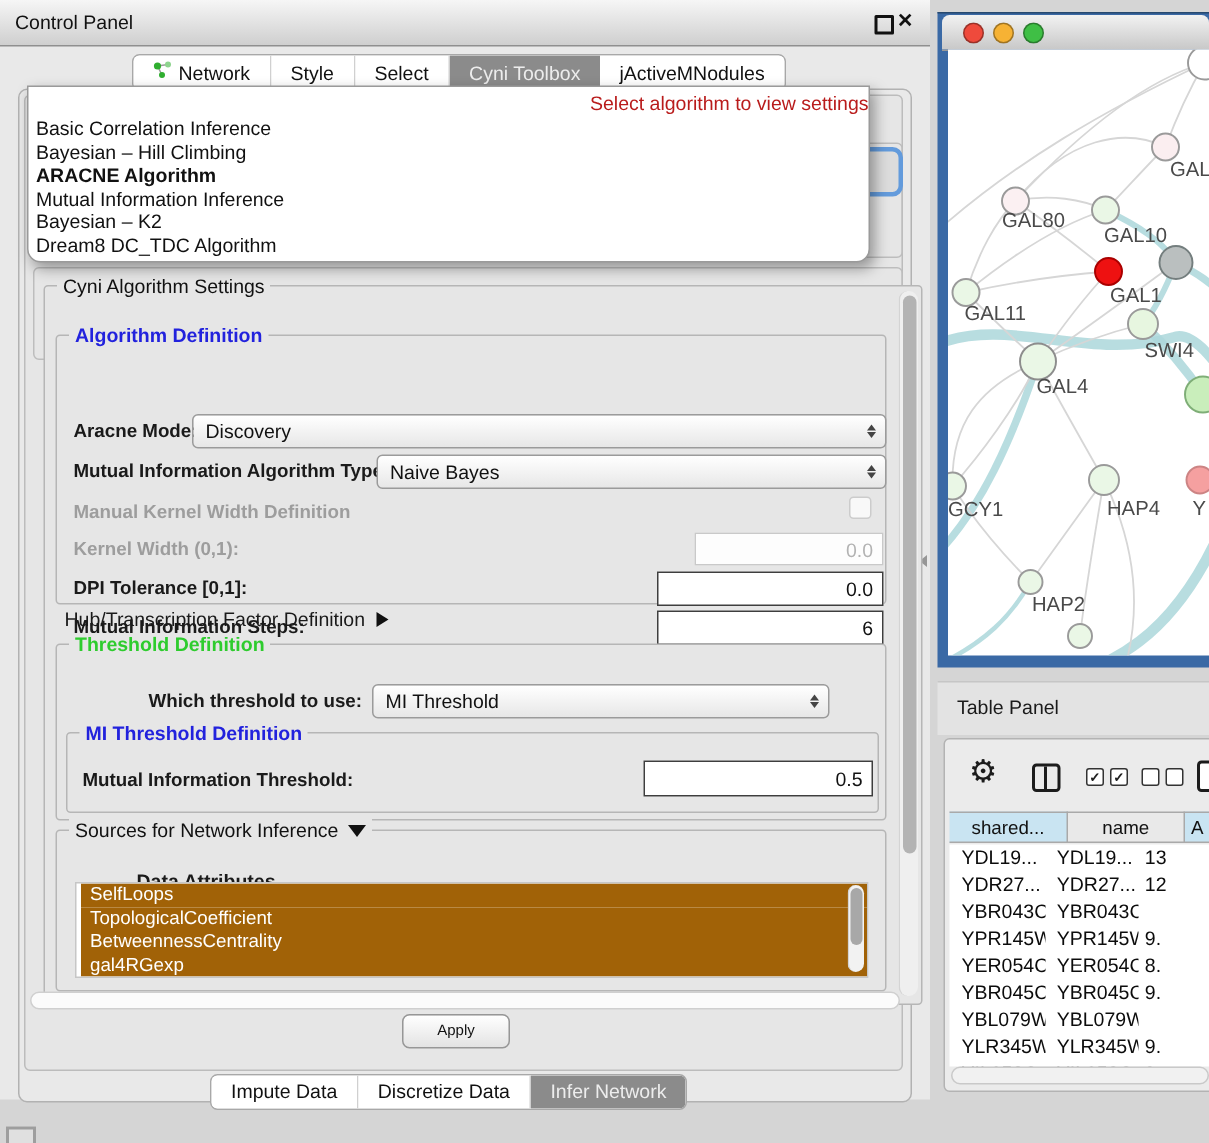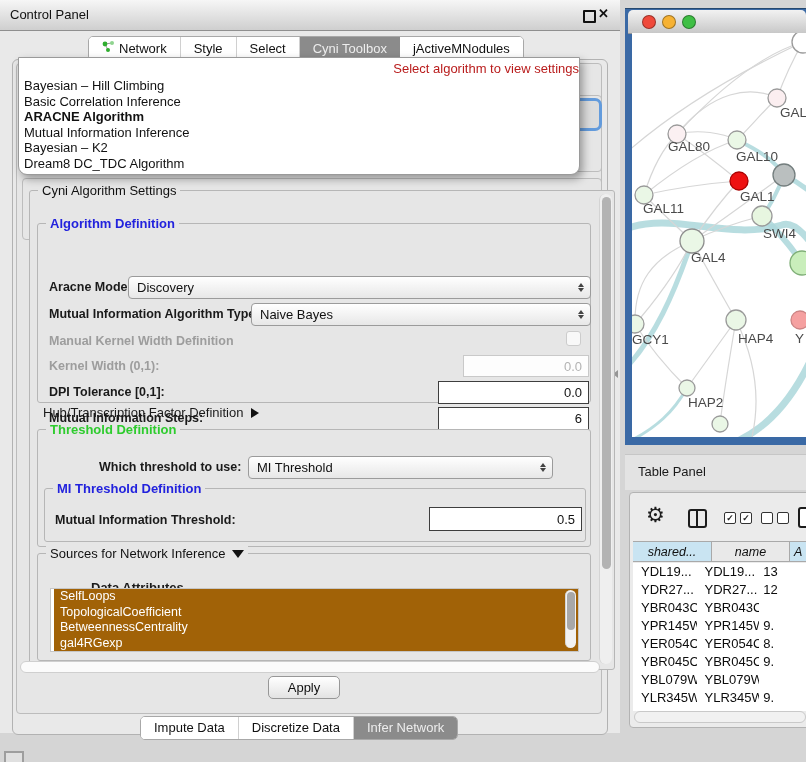--- a/index.html
+++ b/index.html
@@ -56,21 +56,21 @@
   
   .sb-track-v{background:#efefef;border-left:1px solid #d4d4d4;border-radius:6px;}
   .sb-thumb{background:#b3b3b3;border-radius:5px;}
   .hscroll{background:#fbfbfb;border:1px solid #cfcfcf;border-radius:6px;}
   
   .attr-list{background:#fff;border:1px solid #c6c6c6;overflow:hidden;}
   .attr-item{height:15.5px;line-height:15.5px;font-size:12.5px;color:#fff;padding-left:6px;margin-left:3px;}
   .attr-item.selected{background:#a16207;}
   
   .mac-btn{background:linear-gradient(#ffffff,#e3e3e3);border:1px solid #979797;border-radius:5px;
-      font-size:13px;color:#111;display:flex;align-items:center;justify-content:center;}
+      font-size:10px;color:#111;display:flex;align-items:center;justify-content:center;}
   
   .expander{font-size:13px;color:#1a1a1a;display:flex;align-items:center;gap:8px;white-space:nowrap;}
   .tri-right{width:0;height:0;border-top:5px solid transparent;border-bottom:5px solid transparent;border-left:8px solid #111;}
   .tri-down{width:0;height:0;border-left:6px solid transparent;border-right:6px solid transparent;border-top:8px solid #111;display:inline-block;margin-left:6px;}
   
   .net-frame{left:625px;top:8px;width:181px;height:436px;background:#3a69a5;border-top:1px solid #27496f;}
   .net-titlebar{left:628px;top:10px;width:178px;height:23px;border-radius:5px 5px 0 0;
       background:linear-gradient(#f2f2f2,#c8c8c8);border-bottom:1px solid #999;}
   .light{width:12px;height:12px;border-radius:50%;position:absolute;top:5px;}
   .net-canvas{left:632px;top:33px;width:174px;height:404px;background:#fff;overflow:hidden;}
@@ -78,21 +78,21 @@
   .tp-bar{left:625px;top:454px;width:181px;height:35px;background:#e3e3e3;border-top:1px solid #c6c6c6;}
   .tp-title{left:638px;top:462px;font-size:13px;color:#1a1a1a;}
   .tp-box{left:629px;top:492px;width:180px;height:234px;background:#ebebeb;border:1px solid #b3b3b3;border-radius:4px;}
   .gear{font-size:21px;color:#1c1c1c;line-height:20px;}
   .colicon{width:15px;height:15px;border:2px solid #1c1c1c;border-radius:3px;position:relative;}
   .colicon:after{content:"";position:absolute;left:6px;top:0;width:2px;height:15px;background:#1c1c1c;}
   .cb{width:10px;height:10px;border:1.5px solid #333;border-radius:2px;background:#fff;
       font-size:9px;line-height:10px;text-align:center;color:#222;font-weight:bold;}
   .particon{width:16px;height:17px;border:2px solid #1c1c1c;border-radius:3px;background:#fff;}
   .th-cell{height:21px;border-right:1px solid #a9a9a9;border-top:1px solid #a9a9a9;border-bottom:1px solid #a9a9a9;
-      font-size:12.5px;color:#111;display:flex;align-items:center;justify-content:center;box-sizing:border-box;white-space:nowrap;overflow:hidden;font-style:italic;}
+      font-size:12.5px;color:#111;display:flex;align-items:center;justify-content:center;box-sizing:border-box;white-space:nowrap;overflow:hidden;}
   .tbl-rows{background:#fff;overflow:hidden;}
   .tbl-row{display:flex;height:18px;}
   .tbl-cell{font-size:13px;color:#0c0c0c;line-height:18px;padding-left:8px;box-sizing:border-box;
       white-space:nowrap;overflow:hidden;}
   .tp-strip{left:634px;top:711px;width:170px;height:10px;background:#f1f1f1;border:1px solid #c9c9c9;border-radius:6px;}
   .corner-icon{left:4px;top:751px;width:16px;height:13px;border:2px solid #9e9e9e;background:#e0e0e0;}
   .divider-grip{left:613px;top:370px;width:0;height:0;border-top:4px solid transparent;
       border-bottom:4px solid transparent;border-right:5px solid #969696;}
   svg text{font-family:"Liberation Sans",sans-serif;}
 </style>
@@ -228,22 +228,22 @@
   <div class="abs tabbar" style="left:140px;top:716px;height:22px;" id="bottom-tabs">
       <div class="tab" style="line-height: 22px;">Impute Data</div>
       <div class="tab" style="line-height: 22px;">Discretize Data</div>
       <div class="tab selected" style="line-height: 22px;">Infer Network</div>
     </div>
 </div>
 
 <div class="abs popup">
   <div class="popup-prompt">Select algorithm to view settings</div>
   <div id="algo-options">
+      <div class="algo-item">Basic Correlation Inference</div>
       <div class="algo-item">Bayesian – Hill Climbing</div>
-      <div class="algo-item">Basic Correlation Inference</div>
       <div class="algo-item bold">ARACNE Algorithm</div>
       <div class="algo-item">Mutual Information Inference</div>
       <div class="algo-item">Bayesian – K2</div>
       <div class="algo-item">Dream8 DC_TDC Algorithm</div>
     </div>
 </div>
 
 <div class="abs divider-grip"></div>
 
 <div class="abs net-frame"></div>

